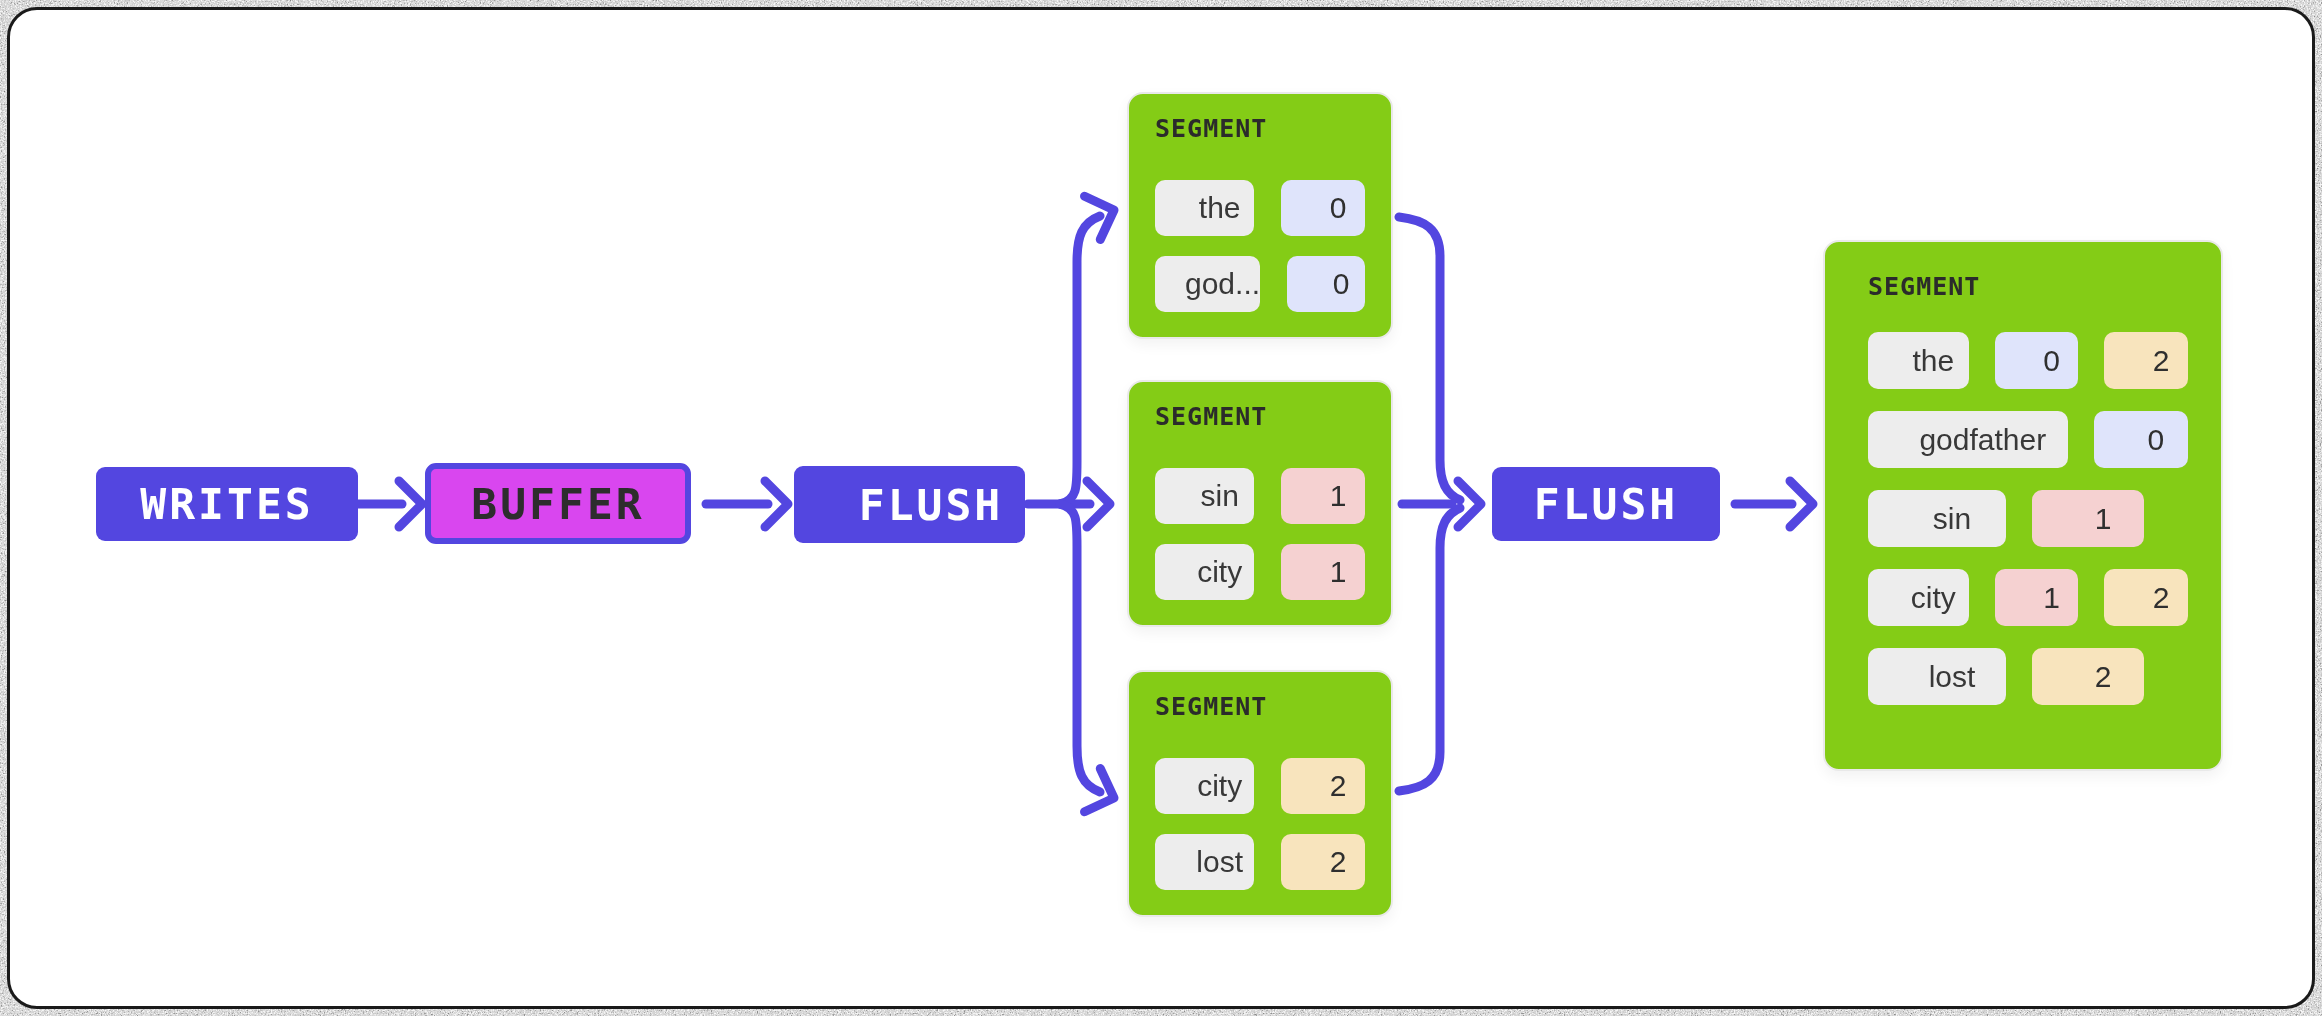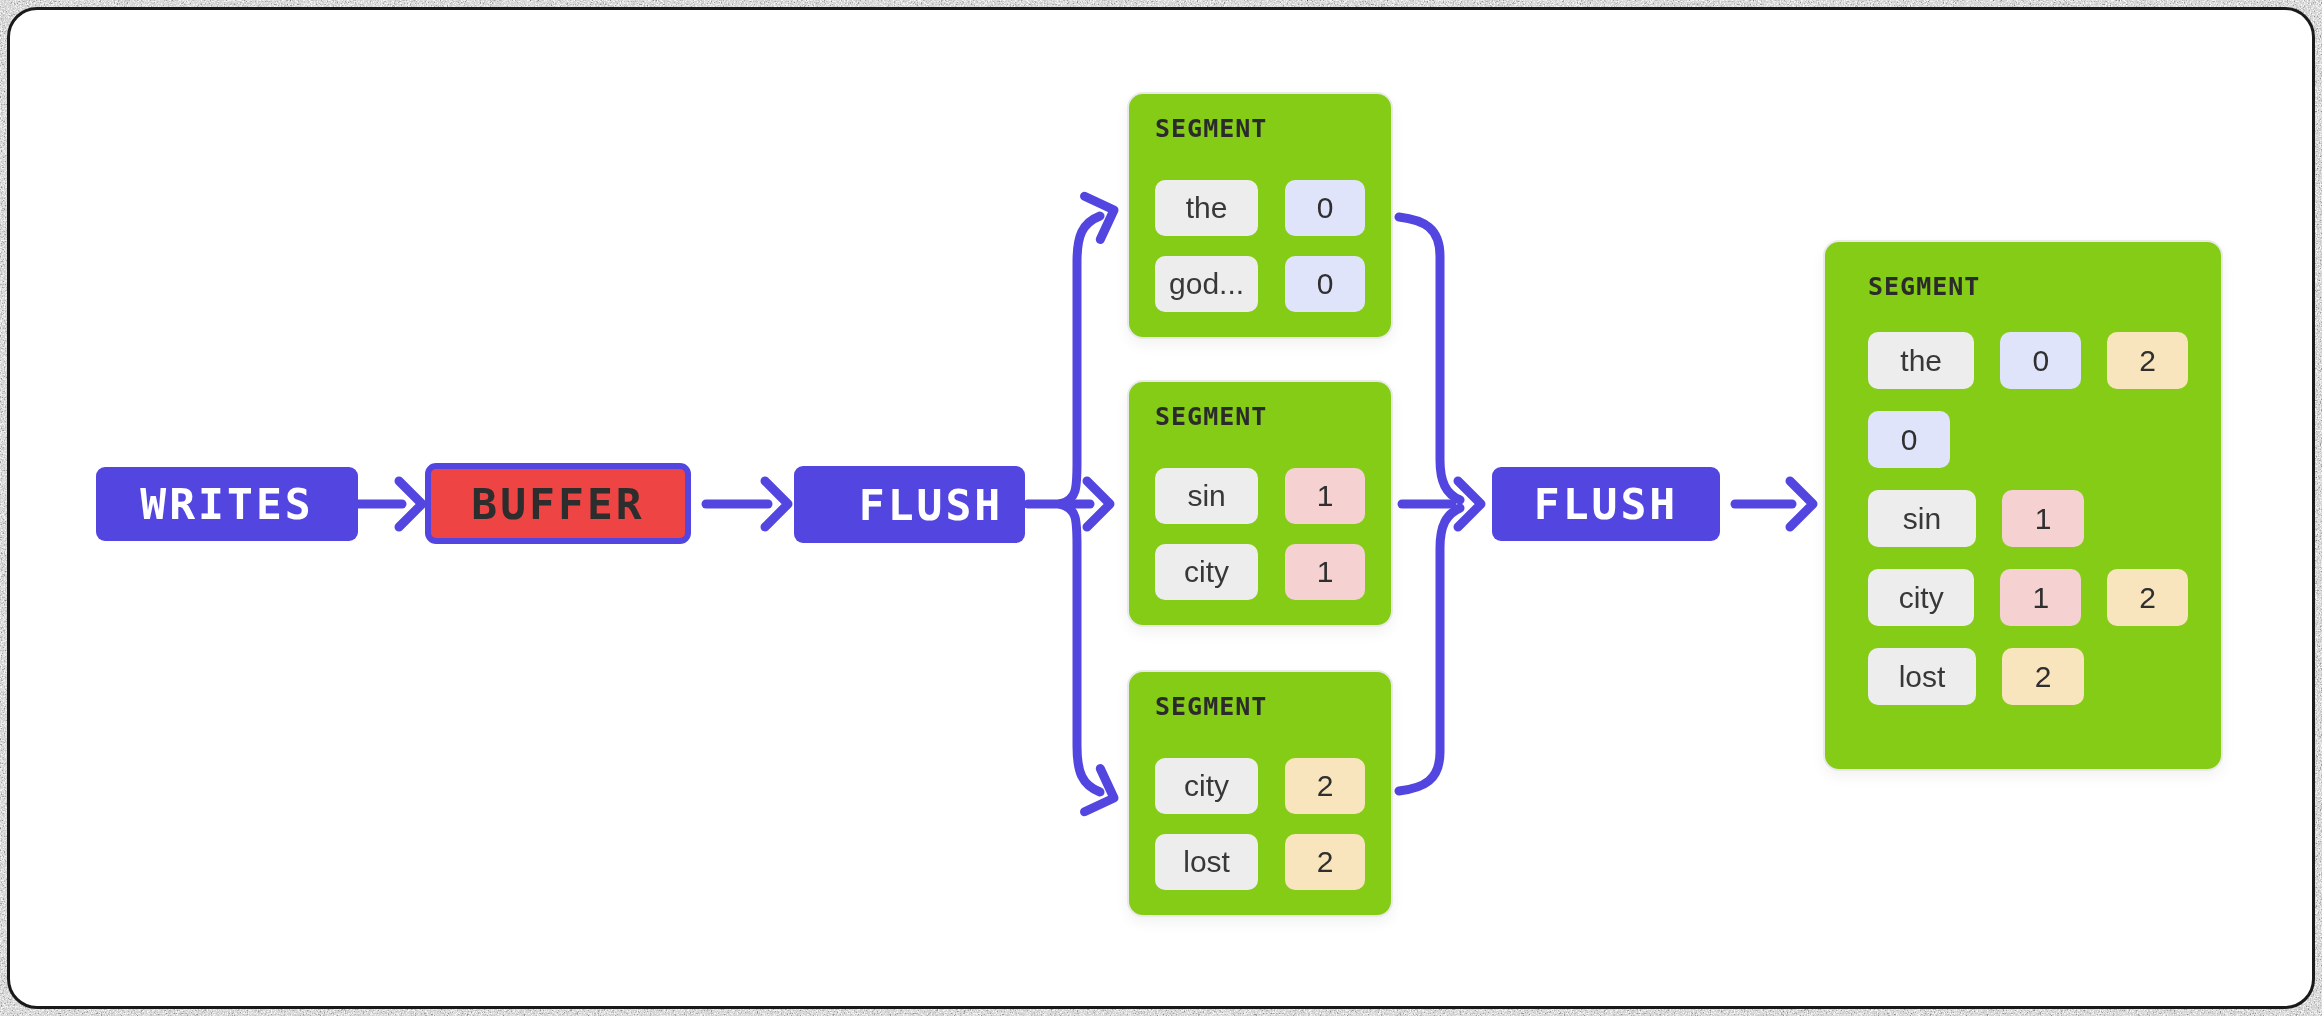--- a/index.html
+++ b/index.html
@@ -11,30 +11,30 @@
   #canvas{position:absolute;left:7px;top:7px;right:7px;bottom:7px;
           background:#ffffff;border:3px solid #1a1a1a;border-radius:30px;box-sizing:border-box;}
   
   #arrows{position:absolute;left:0;top:0;width:2322px;height:1016px;pointer-events:none;}
   #arrows path{fill:none;stroke:var(--accent);stroke-width:9;stroke-linecap:round;stroke-linejoin:round;}
   
   .node{position:absolute;display:flex;align-items:center;justify-content:center;
         background:var(--accent);color:#ffffff;border-radius:9px;
         font-family:"DejaVu Sans Mono","Liberation Mono",monospace;font-weight:700;
         font-size:43px;letter-spacing:3px;box-sizing:border-box;}
-  .node.outline{background:#ef4444;color:#2d2d2d;border:6px solid var(--accent);border-radius:11px;}
+  .node.outline{background:#d946ef;color:#2d2d2d;border:6px solid var(--accent);border-radius:11px;}
   
   .card{position:absolute;background:#84cc16;border:2px solid #e9e9e9;border-radius:16px;
         box-shadow:0 6px 14px rgba(0,0,0,.05);box-sizing:border-box;padding:20px 26px;}
   .card .seg-title{font-family:"DejaVu Sans Mono","Liberation Mono",monospace;font-weight:700;
         font-size:25px;letter-spacing:1px;color:#2b2b2b;line-height:30px;margin:0 0 36px 0;}
   .rows{display:flex;flex-direction:column;gap:20px;}
   .row{display:flex;gap:27px;}
   .chip{height:56px;border-radius:10px;display:flex;align-items:center;justify-content:center;
-        font-size:30px;color:#383838;}
+        font-size:30px;color:#383838;padding-left:30px;}
   .chip.term{background:var(--chip-gray);width:106px;}
   .chip.val{width:82px;color:#2f2f2f;}
   .chip.blue{background:var(--chip-blue);}
   .chip.pink{background:var(--chip-pink);}
   .chip.yellow{background:var(--chip-yellow);}
   
   #merged-card{padding:30px 33px 38px 43px;}
   #merged-card .seg-title{margin-bottom:30px;}
   #merged-card .rows{gap:22px;}
   #merged-card .row{gap:26px;}
@@ -134,20 +134,21 @@
 
   <div class="card" id="merged-card" style="left:1823px;top:240px;width:400px;height:531px;">
       <div class="seg-title">SEGMENT</div>
       <div class="rows">
         <div class="row">
           <div class="chip term">the</div>
           <div class="chip val blue">0</div>
           <div class="chip val yellow">2</div>
         </div>
         <div class="row">
+          <div class="chip term wide">godfather</div>
           <div class="chip val blue">0</div>
         </div>
         <div class="row">
           <div class="chip term">sin</div>
           <div class="chip val pink">1</div>
         </div>
         <div class="row">
           <div class="chip term">city</div>
           <div class="chip val pink">1</div>
           <div class="chip val yellow">2</div>

